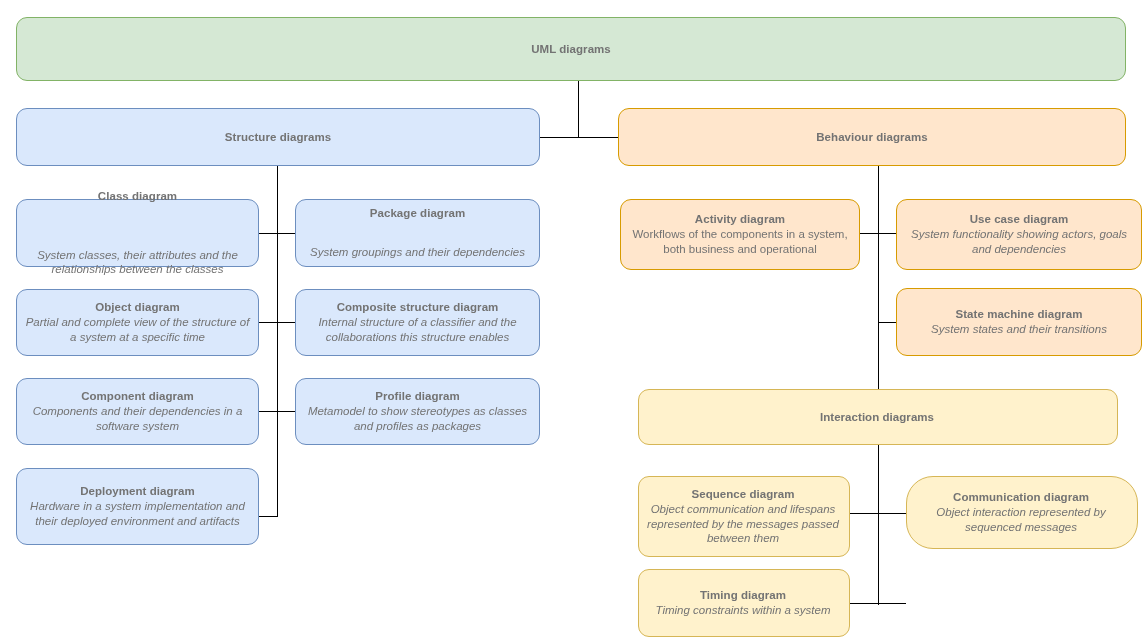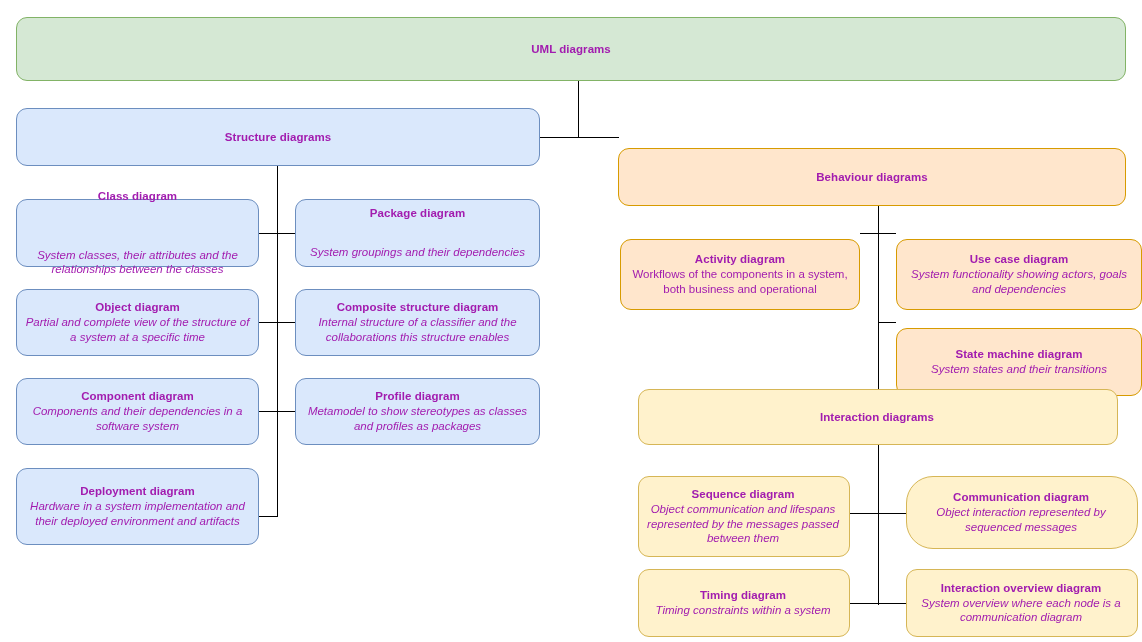--- a/index.html
+++ b/index.html
@@ -34,39 +34,39 @@
     border-radius: 11px;
     border-width: 1.4px;
     border-style: solid;
     display: flex;
     flex-direction: column;
     align-items: center;
     justify-content: center;
     text-align: center;
     padding: 4px 8px;
     line-height: 1.28;
-    color: #a21caf;
+    color: #737373;
   }
   .node .title {
     font-weight: bold;
     font-size: 11.5px;
     letter-spacing: 0.05px;
   }
   .node .desc {
     font-style: italic;
     font-size: 11.5px;
     margin-top: 0px;
   }
   .node .desc.upright { font-style: normal; }
   .node.root .title { font-size: 11.5px; }
 
   
   .green  { background: #d5e8d4; border-color: #82b366; }
   .blue   { background: #dae8fc; border-color: #6c8ebf; }
-  .orange { background: #ffe6cc; border-color: #d79b00; margin-top: 40px; }
+  .orange { background: #ffe6cc; border-color: #d79b00; }
   .yellow { background: #fff2cc; border-color: #d6b656; padding-left: 6px; }
 </style>
 </head>
 <body>
 
 <div id="canvas">
 
   <div class="line v" style="left:578px; top:81px; height:56px;"></div>
 
   <div class="line h" style="left:540px; top:137px; width:79px;"></div>
@@ -159,18 +159,14 @@
   <div class="node yellow" style="left:906px; top:476px; width:232px; height:73px;border-radius:27px;">
     <div class="title">Communication diagram</div>
     <div class="desc">Object interaction represented by sequenced messages</div>
   </div>
 
   <div class="node yellow" style="left:638px; top:569px; width:212px; height:68px;">
     <div class="title">Timing diagram</div>
     <div class="desc">Timing constraints within a system</div>
   </div>
 
-  <div class="node yellow" style="left:906px; top:569px; width:232px; height:68px;">
-    <div class="title">Interaction overview diagram</div>
-    <div class="desc">System overview where each node is a communication diagram</div>
-  </div>
 
 </div>
 
 </body></html>

